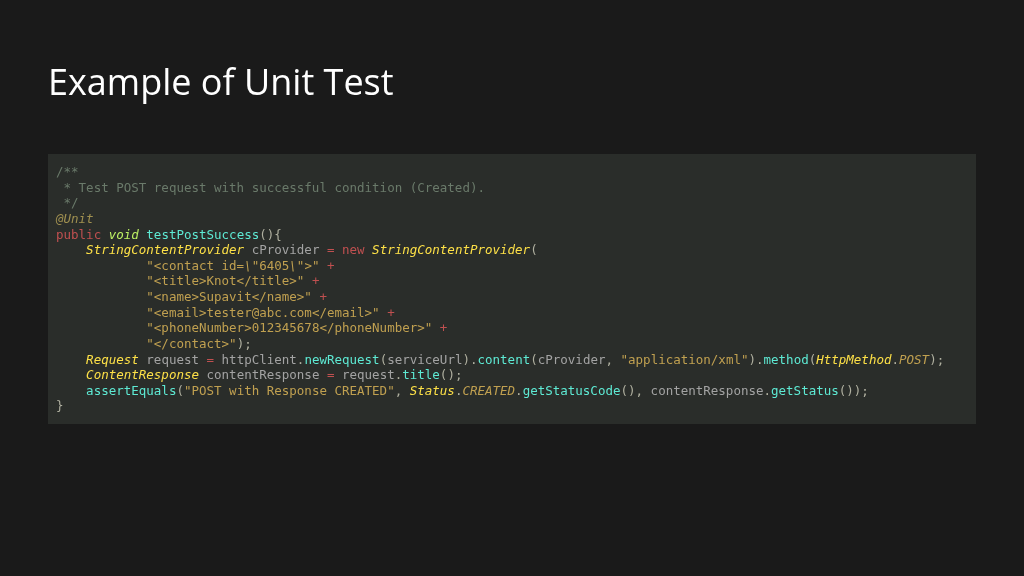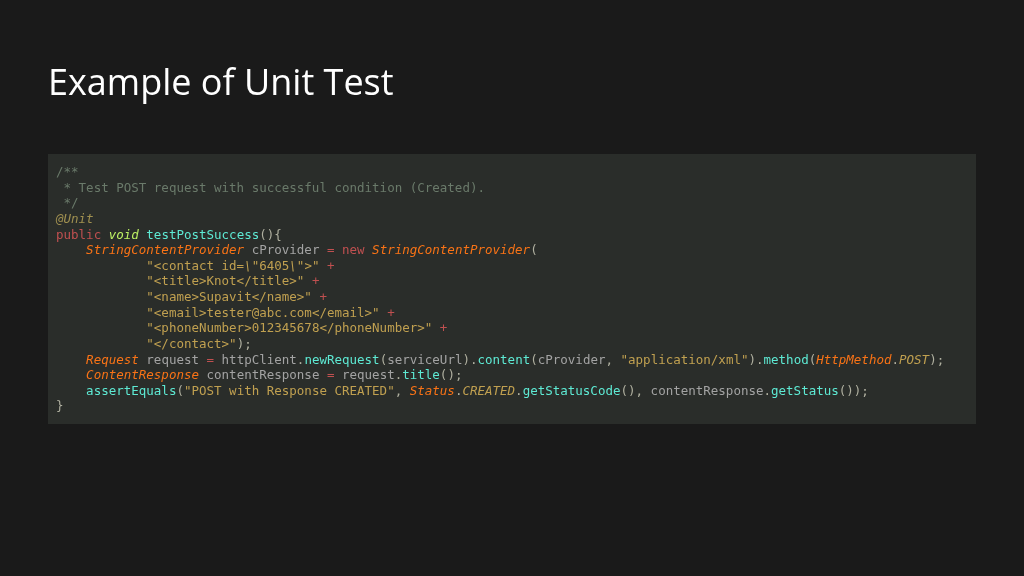--- a/index.html
+++ b/index.html
@@ -26,21 +26,21 @@
       font-size: 12.5px;
       line-height: 1.25;
       white-space: pre;
       overflow: hidden;
       width: 928px;
     }
     .c-comment { color: #6a7a6a; }
     .c-annotation { color: #a09050; font-style: italic; }
     .c-keyword { color: #c05050; }
     .c-keyword-i { color: #bef264; font-style: italic; }
-    .c-type { color: #f97316; font-style: italic; }
+    .c-type { color: #fde047; font-style: italic; }
     .c-method { color: #5eead4; }
     .c-punct { color: #b0b0a0; }
     .c-op { color: #c05050; }
     .c-str { color: #c0a050; }
     .c-const { color: #c0a050; font-style: italic; }
     .c-plain { color: #a3a3a3; }
   </style>
 </head>
 <body>
 

